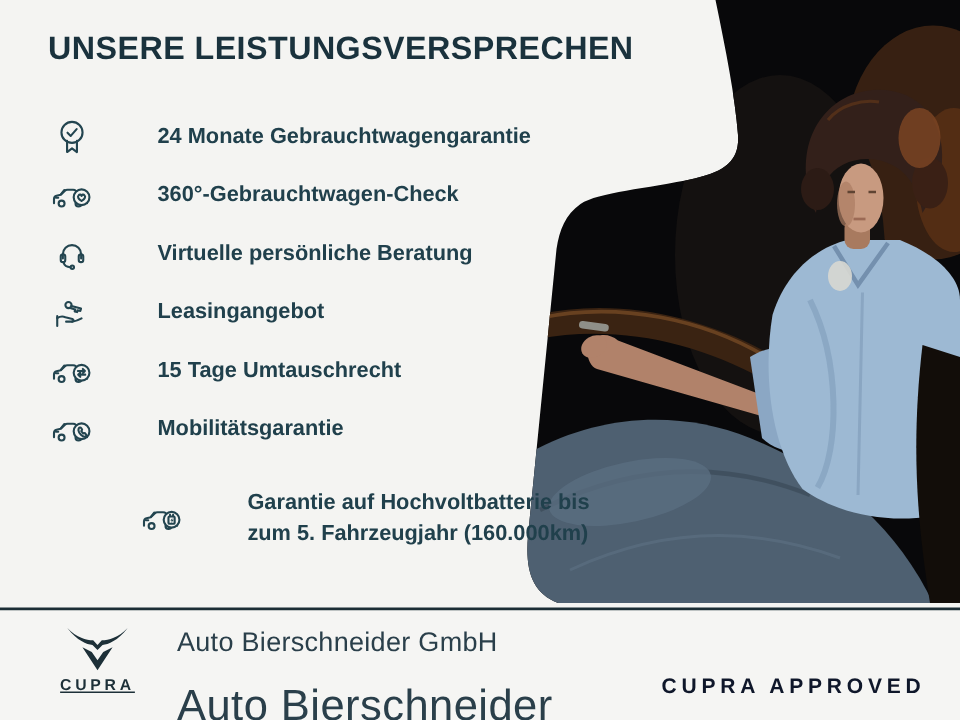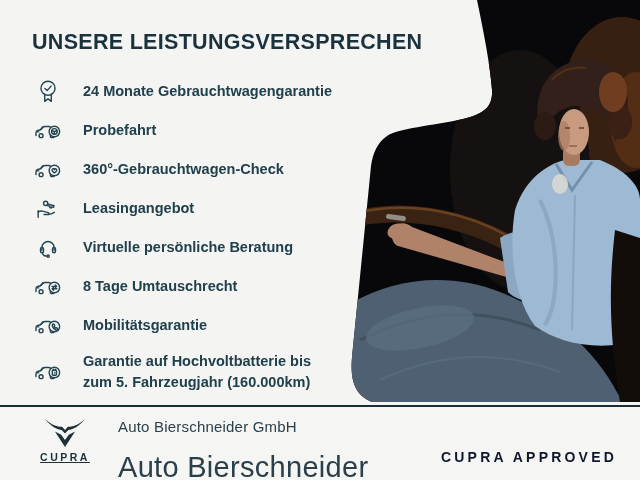--- a/index.html
+++ b/index.html
@@ -5,38 +5,38 @@
   html,body{margin:0;padding:0;}
   .canvas{
     position:relative;
     width:640px;height:480px;
     background:#f4f4f2;
     overflow:hidden;
     font-family:"Liberation Sans", sans-serif;
     color:#1e3a45;
   }
   .page-title{
-    position:absolute;left:32px;top:30px;
+    position:absolute;left:32px;top:20px;
     font-size:21.5px;font-weight:bold;letter-spacing:.3px;
     color:#1a323d;white-space:nowrap;
   }
   .promise-list{position:absolute;left:33px;top:72px;width:360px;}
-  .promise-row{display:flex;align-items:center;height:39px;}
-  .promise-row.two-line{height:48px;margin-top:3px;}
+  .promise-row{display:flex;align-items:center;height:39px;gap:22px;}
+  .promise-row.two-line{height:48px;margin-top:16px;justify-content:flex-end;}
   .p-icon{width:30px;height:30px;flex:0 0 30px;margin-right:20px;display:flex;align-items:center;justify-content:center;}
   .p-icon svg{width:30px;height:30px;display:block;}
   .p-label{font-size:14.5px;font-weight:bold;color:#20404c;line-height:21.5px;white-space:nowrap;}
   .photo-svg{position:absolute;left:0;top:0;width:640px;height:480px;}
   .divider{position:absolute;left:0;top:405px;width:640px;height:2px;background:#1b2d35;}
   .footer{position:absolute;left:0;top:407px;width:640px;height:73px;background:#f5f5f3;}
   .brand-logo{position:absolute;left:34px;top:10px;width:62px;text-align:center;}
   .brand-logo svg{width:46px;height:32px;display:block;margin:0 auto;}
   .brand-wordmark{font-size:10.5px;font-weight:bold;letter-spacing:2.5px;color:#1d3038;margin-top:2px;text-decoration:underline;}
   .dealer{position:absolute;left:118px;top:11px;}
-  .dealer-company{font-size:15px;color:#2a3f4a;letter-spacing:.2px;}
+  .dealer-company{font-size:18px;color:#2a3f4a;letter-spacing:.2px;}
   .dealer-name{font-size:29px;color:#2a3f4a;margin-top:16px;letter-spacing:.3px;}
   .approved{
     position:absolute;right:23px;top:42px;
     font-size:14px;font-weight:bold;letter-spacing:3.2px;
     color:#0f172a;white-space:nowrap;
   }
   .ic{stroke:#234550;stroke-width:1.5;fill:none;stroke-linecap:round;stroke-linejoin:round;}
   .ic-bg{fill:#f4f4f2;stroke:#234550;stroke-width:1.5;}
   .ic-fill{fill:#234550;stroke:none;}
 </style>
@@ -105,102 +105,84 @@
             <g class="ic">
           <circle cx="16" cy="12" r="7.5"></circle>
           <path d="M12.8 12.2 l2.3 2.3 4.2-4.8"></path>
           <path d="M12.5 18 V26 L16 23.4 19.5 26 V18"></path>
         </g>
           </svg>
       </span>
       <span class="p-label">24 Monate Gebrauchtwagengarantie</span>
     </div>
 
-    <div class="promise-row">
-      <span class="p-icon">
-        <svg viewBox="0 0 32 32">
-          <g class="ic">
-            <path d="M3.2 20.8 v-3 c0-1.1.7-2 1.8-2.3 l3-.8 2.8-2.7 c.5-.5 1.3-.8 2-.8 h4 c.8 0 1.5.3 2 .8 l2.9 2.7 3.2.8 c1.1.3 1.8 1.2 1.8 2.3 v3"></path>
-            <circle cx="8.6" cy="21" r="2.1"></circle>
-              <circle cx="20.6" cy="21" r="2.1"></circle>
-            <path d="M8.2 14.4 l2.4-3 M4.6 16.9 h1.6"></path>
-          </g>
-          <circle class="ic-bg" cx="22.8" cy="16.5" r="5.6"></circle>
-          <g class="ic">
-            <circle cx="22.8" cy="16.5" r="3"></circle>
-            <path d="M22.8 16.5 v2.4 M20 15.7 l1.9.6 M25.6 15.7 l-1.9.6"></path>
-          </g>
-        </svg>
-      </span>
-      <span class="p-label">Probefahrt</span>
-    </div>
 
     <div class="promise-row">
       <span class="p-icon">
         <svg viewBox="0 0 32 32">
           <g class="ic">
             <path d="M3.2 20.8 v-3 c0-1.1.7-2 1.8-2.3 l3-.8 2.8-2.7 c.5-.5 1.3-.8 2-.8 h4 c.8 0 1.5.3 2 .8 l2.9 2.7 3.2.8 c1.1.3 1.8 1.2 1.8 2.3 v3"></path>
             <circle cx="8.6" cy="21" r="2.1"></circle>
               <circle cx="20.6" cy="21" r="2.1"></circle>
             <path d="M8.2 14.4 l2.4-3 M4.6 16.9 h1.6"></path>
           </g>
           <circle class="ic-bg" cx="22.8" cy="16.5" r="5.6"></circle>
           <path class="ic" d="M22.8 19.2 c-2.3-1.6-3.1-2.9-2.1-4 .7-.9 2.1-.6 2.1.4 0-1 1.4-1.3 2.1-.4 1 1.1.2 2.4-2.1 4 Z"></path>
         </svg>
       </span>
       <span class="p-label">360°-Gebrauchtwagen-Check</span>
+    </div>
+
+    <div class="promise-row">
+      <span class="p-icon">
+        <svg viewBox="0 0 32 32">
+            <g class="ic">
+          <path d="M9.5 18.5 v-3 a6.5 6.5 0 0 1 13 0 v3"></path>
+          <rect x="8" y="15.5" width="3.2" height="5.6" rx="1.6"></rect>
+          <rect x="20.8" y="15.5" width="3.2" height="5.6" rx="1.6"></rect>
+          <path d="M10 21.4 c.6 2.3 2.6 3.3 4.9 3.3"></path>
+          <circle cx="16.2" cy="24.7" r="1.2"></circle>
+        </g>
+          </svg>
+      </span>
+      <span class="p-label">Virtuelle persönliche Beratung</span>
     </div>
 
     <div class="promise-row">
       <span class="p-icon">
         <svg viewBox="0 0 32 32">
             <g class="ic">
           <circle cx="13.5" cy="10" r="2.2"></circle>
           <path d="M15.6 10.6 l6.8 1.9 -.5 1.7 -1.9-.5 -.4 1.3 -1.7-.5 .4-1.3 -3.1-.9"></path>
           <path d="M5.5 19.2 c2-1.2 3.8-1.4 5.8-.6 l5 1.3 c1.1.3 1 1.9-.2 1.9 h-4.3"></path>
           <path d="M16.1 21.8 c2.6-.3 4.6-1.1 6.7-2.3"></path>
           <path d="M5.5 17.8 v7"></path>
         </g>
           </svg>
       </span>
       <span class="p-label">Leasingangebot</span>
     </div>
 
     <div class="promise-row">
       <span class="p-icon">
         <svg viewBox="0 0 32 32">
-            <g class="ic">
-          <path d="M9.5 18.5 v-3 a6.5 6.5 0 0 1 13 0 v3"></path>
-          <rect x="8" y="15.5" width="3.2" height="5.6" rx="1.6"></rect>
-          <rect x="20.8" y="15.5" width="3.2" height="5.6" rx="1.6"></rect>
-          <path d="M10 21.4 c.6 2.3 2.6 3.3 4.9 3.3"></path>
-          <circle cx="16.2" cy="24.7" r="1.2"></circle>
-        </g>
-          </svg>
-      </span>
-      <span class="p-label">Virtuelle persönliche Beratung</span>
-    </div>
-
-    <div class="promise-row">
-      <span class="p-icon">
-        <svg viewBox="0 0 32 32">
           <g class="ic">
             <path d="M3.2 20.8 v-3 c0-1.1.7-2 1.8-2.3 l3-.8 2.8-2.7 c.5-.5 1.3-.8 2-.8 h4 c.8 0 1.5.3 2 .8 l2.9 2.7 3.2.8 c1.1.3 1.8 1.2 1.8 2.3 v3"></path>
             <circle cx="8.6" cy="21" r="2.1"></circle>
               <circle cx="20.6" cy="21" r="2.1"></circle>
             <path d="M8.2 14.4 l2.4-3 M4.6 16.9 h1.6"></path>
           </g>
           <circle class="ic-bg" cx="22.8" cy="16.5" r="5.6"></circle>
           <g class="ic">
             <path d="M20.2 15.3 h5 m-1.5-1.5 1.5 1.5 -1.5 1.5"></path>
             <path d="M25.4 17.9 h-5 m1.5 1.5 -1.5-1.5 1.5-1.5"></path>
           </g>
         </svg>
       </span>
-      <span class="p-label">8 Tage Umtauschrecht</span>
+      <span class="p-label">15 Tage Umtauschrecht</span>
     </div>
 
     <div class="promise-row">
       <span class="p-icon">
         <svg viewBox="0 0 32 32">
           <g class="ic">
             <path d="M3.2 20.8 v-3 c0-1.1.7-2 1.8-2.3 l3-.8 2.8-2.7 c.5-.5 1.3-.8 2-.8 h4 c.8 0 1.5.3 2 .8 l2.9 2.7 3.2.8 c1.1.3 1.8 1.2 1.8 2.3 v3"></path>
             <circle cx="8.6" cy="21" r="2.1"></circle>
               <circle cx="20.6" cy="21" r="2.1"></circle>
             <path d="M8.2 14.4 l2.4-3 M4.6 16.9 h1.6"></path>

